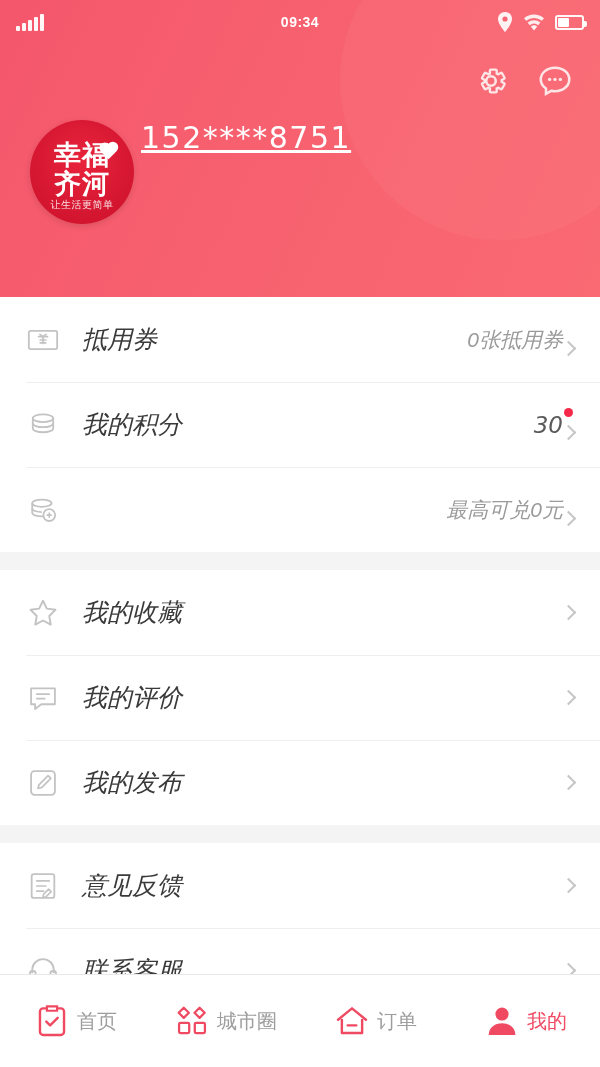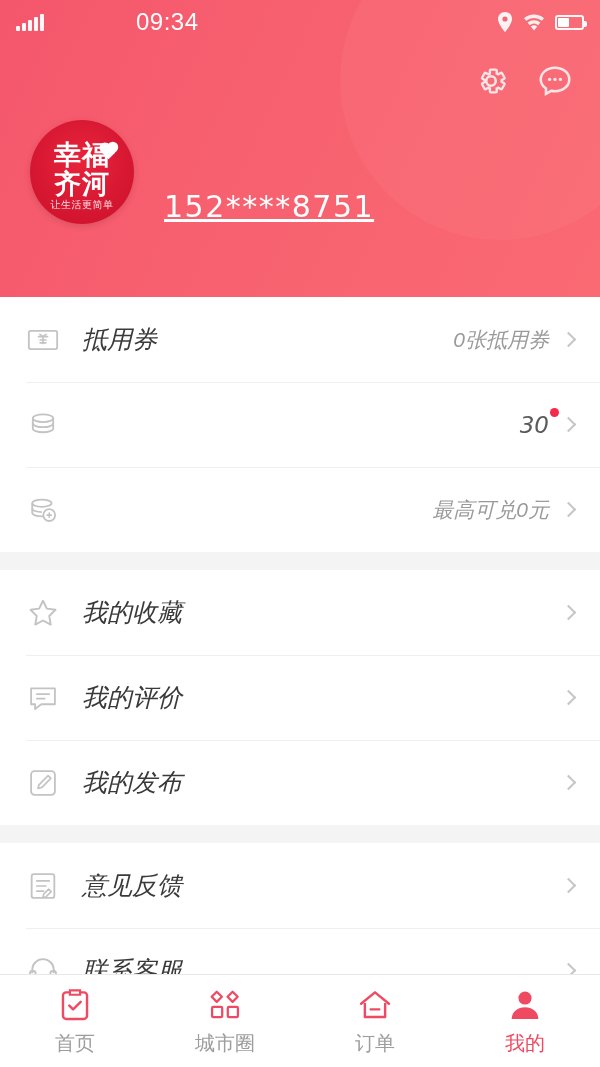--- a/index.html
+++ b/index.html
@@ -44,24 +44,24 @@
   }
   .sb-left { display: flex; align-items: flex-end; gap: 2px; height: 18px; width: 120px; }
   .sig { width: 4px; background: #fff; border-radius: 1px; opacity: .95; }
   .sig.b1 { height: 5px; }
   .sig.b2 { height: 8px; }
   .sig.b3 { height: 11px; }
   .sig.b4 { height: 14px; }
   .sig.b5 { height: 17px; }
   .sb-center {
     flex: 1;
-    text-align: left;
-    font-size: 24px;
+    text-align: center;
+    font-size: 14px;
     letter-spacing: .5px;
-    font-weight: 400;
+    font-weight: 700;
   }
   .sb-right { display: flex; align-items: center; gap: 9px; width: 120px; justify-content: flex-end; }
   .battery {
     width: 29px; height: 15px;
     border: 2px solid rgba(255,255,255,.95);
     border-radius: 3px;
     position: relative;
     display: flex;
     align-items: center;
   }
@@ -88,22 +88,22 @@
     display: flex;
     gap: 26px;
     align-items: center;
   }
   .hicon { width: 38px; height: 38px; opacity: .92; }
 
   .profile {
     position: absolute;
     left: 30px; top: 120px;
     display: flex;
-    align-items: flex-end;
-    gap: 30px;
+    align-items: flex-start;
+    gap: 7px;
   }
   .avatar {
     width: 104px; height: 104px;
     border-radius: 50%;
     background: radial-gradient(circle at 50% 40%, #e8243c 0%, #d2142f 75%, #c0102a 100%);
     color: #fff;
     display: flex;
     align-items: center;
     justify-content: center;
     position: relative;
@@ -188,22 +188,21 @@
     margin-right: 22px;
     color: #b9b9b9;
   }
   .row .label {
     font-size: 25px;
     color: #3a3a3a;
   }
   .row .right {
     margin-left: auto;
     display: flex;
-    align-items: center;
-    gap: 14px;
+    align-items: flex-end;
     color: #9a9a9a;
     font-size: 21px;
   }
   .row .right .val { position: relative; }
   .row .right .val.num {
     font-size: 23px;
     color: #5a5a5a;
     font-family: "DejaVu Sans", sans-serif;
   }
   .dot {
@@ -226,21 +225,20 @@
     position: absolute;
     bottom: 0; left: 0; right: 0;
     height: 93px;
     background: #fff;
     border-top: 1px solid #e8e8e8;
     display: flex;
   }
   .tab {
     flex: 1;
     display: flex;
-    flex-direction: column;
     align-items: center;
     justify-content: center;
     gap: 6px;
     color: #9d9d9d;
     font-size: 20px;
   }
   .tab.active { color: #f04a63; }
   .tab .tico { width: 38px; height: 38px; }
   svg { display: block; }
 </style>
@@ -318,20 +316,21 @@
           <span class="chev"></span>
         </span>
       </div>
 
       <div class="row">
         <svg class="ico" viewBox="0 0 30 30">
           <ellipse cx="15" cy="9" rx="9" ry="3.4" fill="none" stroke="#c3c3c3" stroke-width="1.6"></ellipse>
           <path d="M6 9v4.5c0 1.9 4 3.4 9 3.4s9-1.5 9-3.4V9" fill="none" stroke="#c3c3c3" stroke-width="1.6"></path>
           <path d="M6 13.5V18c0 1.9 4 3.4 9 3.4s9-1.5 9-3.4v-4.5" fill="none" stroke="#c3c3c3" stroke-width="1.6"></path>
         </svg>
+        <span class="label">我的积分</span>
         <span class="right">
           <span class="val num">30<span class="dot"></span></span>
           <span class="chev"></span>
         </span>
       </div>
 
       <div class="row">
         <svg class="ico" viewBox="0 0 30 30">
           <ellipse cx="14" cy="9" rx="8.5" ry="3.2" fill="none" stroke="#c3c3c3" stroke-width="1.6"></ellipse>
           <path d="M5.5 9v8.5c0 1.8 3.8 3.2 8.5 3.2 1 0 1.9-.06 2.8-.18" fill="none" stroke="#c3c3c3" stroke-width="1.6"></path>

